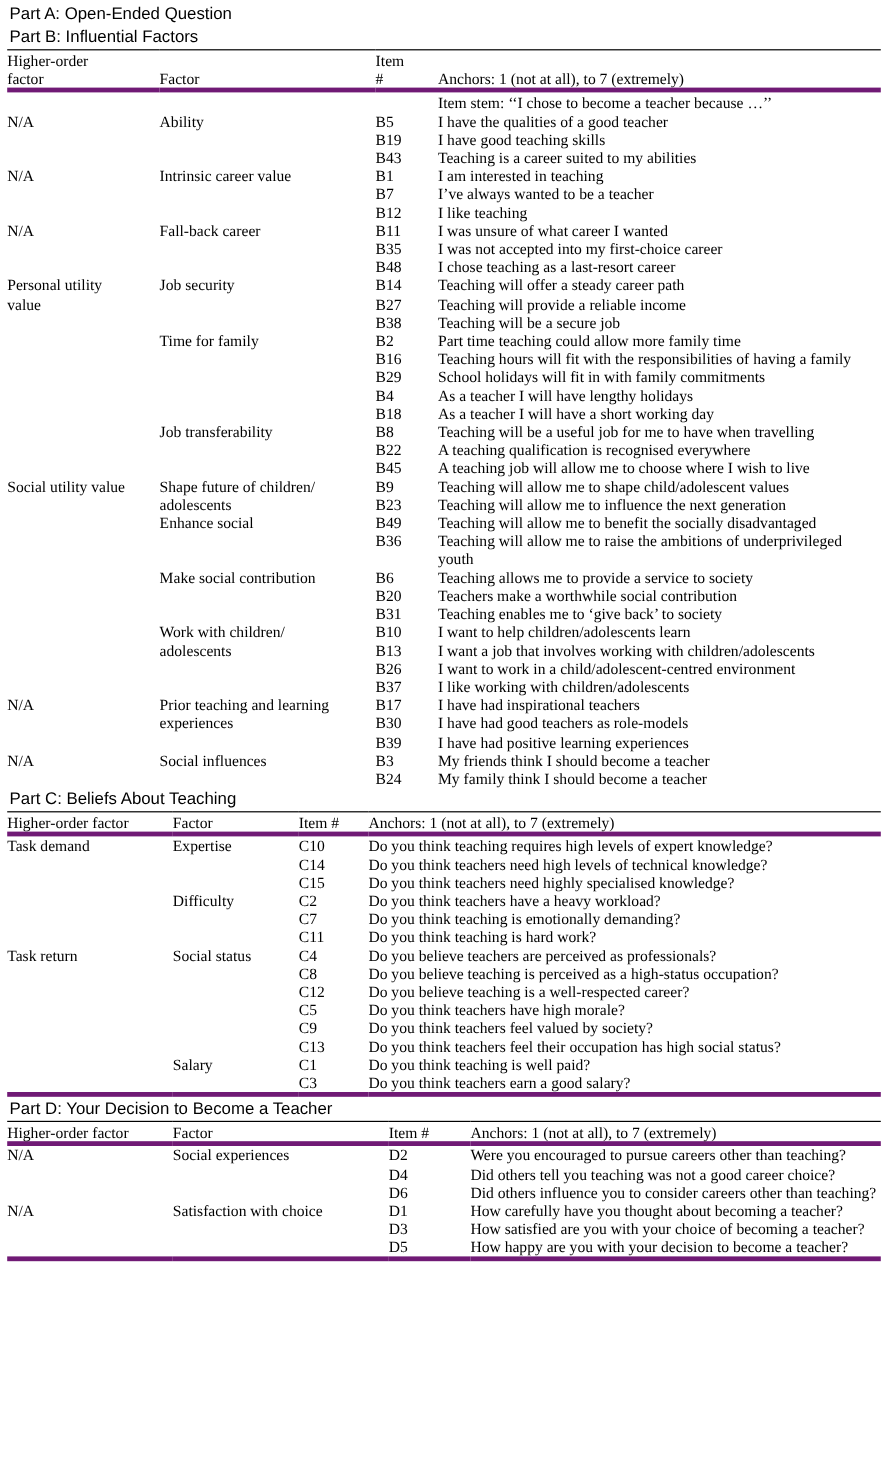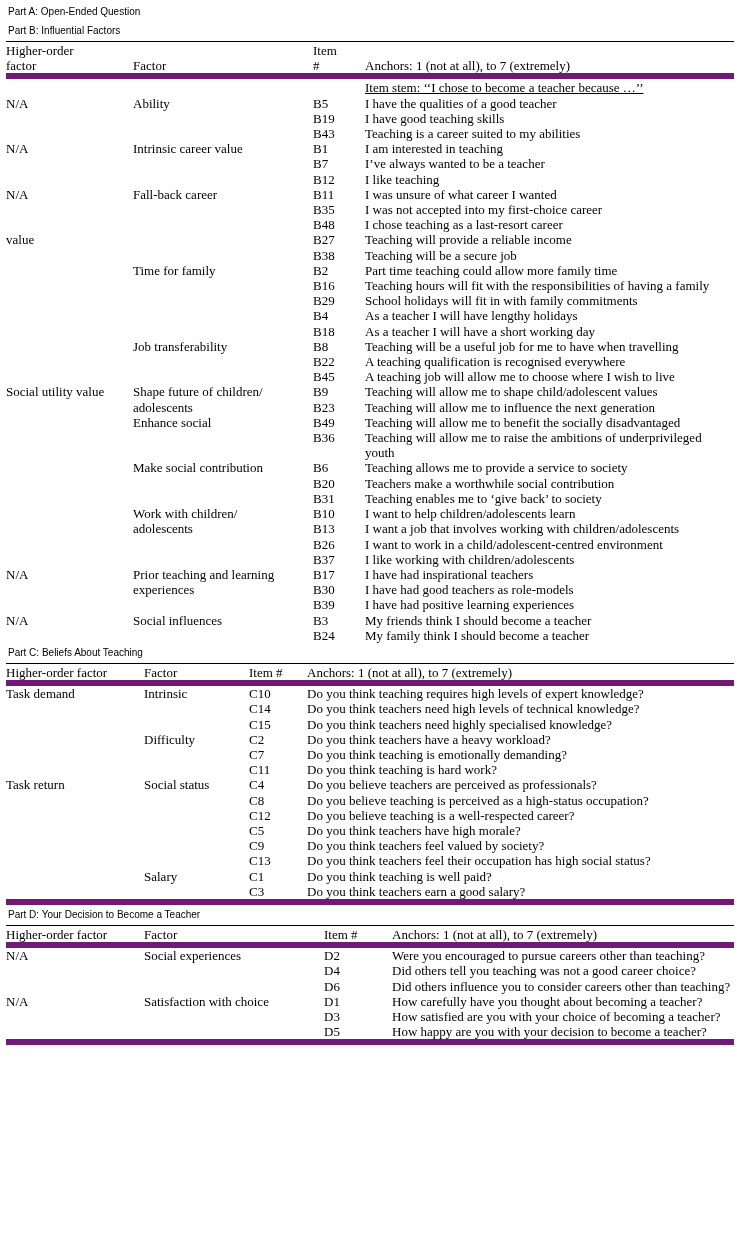--- a/index.html
+++ b/index.html
@@ -12,21 +12,21 @@
     font-family: "Liberation Serif", serif;
     color: #000000;
   }
   .page {
     width: 740px;
     box-sizing: border-box;
     padding: 4px 6px 8px 6px;
   }
   .part-title {
     font-family: "Liberation Sans", sans-serif;
-    font-size: 10px;
+    font-size: 14px;
     margin: 0 0 3px 2px;
     line-height: 15px;
   }
   .part-title.sans-b {
     margin-top: 2px;
   }
   table {
     border-collapse: collapse;
     width: 100%;
     font-size: 13px;
@@ -35,21 +35,21 @@
   td, th {
     vertical-align: top;
     text-align: left;
     font-weight: normal;
     padding: 0 2px 0 0;
   }
   .rule-top td {
     border-top: 1px solid #000;
   }
   .rule-bottom td {
-    border-bottom: 6px solid #701a75;
+    border-bottom: 4px solid #701a75;
   }
   .hdr td {
     padding-top: 1px;
   }
   
   .tb .c-ho { width: 127px; }
   .tb .c-f  { width: 180px; }
   .tb .c-i  { width: 52px; }
   .tb .c-a  { width: auto; }
   
@@ -58,21 +58,20 @@
   .tc .c-i  { width: 58px; }
   .tc .c-a  { width: auto; }
   
   .td-tbl .c-ho { width: 138px; }
   .td-tbl .c-f  { width: 180px; }
   .td-tbl .c-i  { width: 68px; }
   .td-tbl .c-a  { width: auto; }
 
   .itemstem td {
     padding-top: 1px;
-    text-decoration: underline;
   }
   .cellwrap { white-space: normal; }
   .partA-wrap { margin-bottom: 4px; }
   .sec { margin-bottom: 0; }
   .tbl-wrap { margin-bottom: 2px; }
 </style>
 </head>
 <body>
 
 <div class="page">
@@ -155,20 +154,26 @@
             <td></td>
             <td></td>
             <td>B35</td>
             <td class="cellwrap">I was not accepted into my first-choice career</td>
           </tr>
           <tr>
             <td></td>
             <td></td>
             <td>B48</td>
             <td class="cellwrap">I chose teaching as a last-resort career</td>
+          </tr>
+          <tr>
+            <td>Personal utility</td>
+            <td>Job security</td>
+            <td>B14</td>
+            <td class="cellwrap">Teaching will offer a steady career path</td>
           </tr>
           <tr>
             <td>value</td>
             <td></td>
             <td>B27</td>
             <td class="cellwrap">Teaching will provide a reliable income</td>
           </tr>
           <tr>
             <td></td>
             <td></td>
@@ -334,21 +339,21 @@
       </colgroup>
       <tbody id="partC-body">
           <tr class="rule-top rule-bottom hdr">
             <td>Higher-order factor</td>
             <td>Factor</td>
             <td>Item #</td>
             <td>Anchors: 1 (not at all), to 7 (extremely)</td>
           </tr>
           <tr>
             <td>Task demand</td>
-            <td>Intrinsic</td>
+            <td>Expertise</td>
             <td>C10</td>
             <td class="cellwrap">Do you think teaching requires high levels of expert knowledge?</td>
           </tr>
           <tr>
             <td></td>
             <td></td>
             <td>C14</td>
             <td class="cellwrap">Do you think teachers need high levels of technical knowledge?</td>
           </tr>
           <tr>

